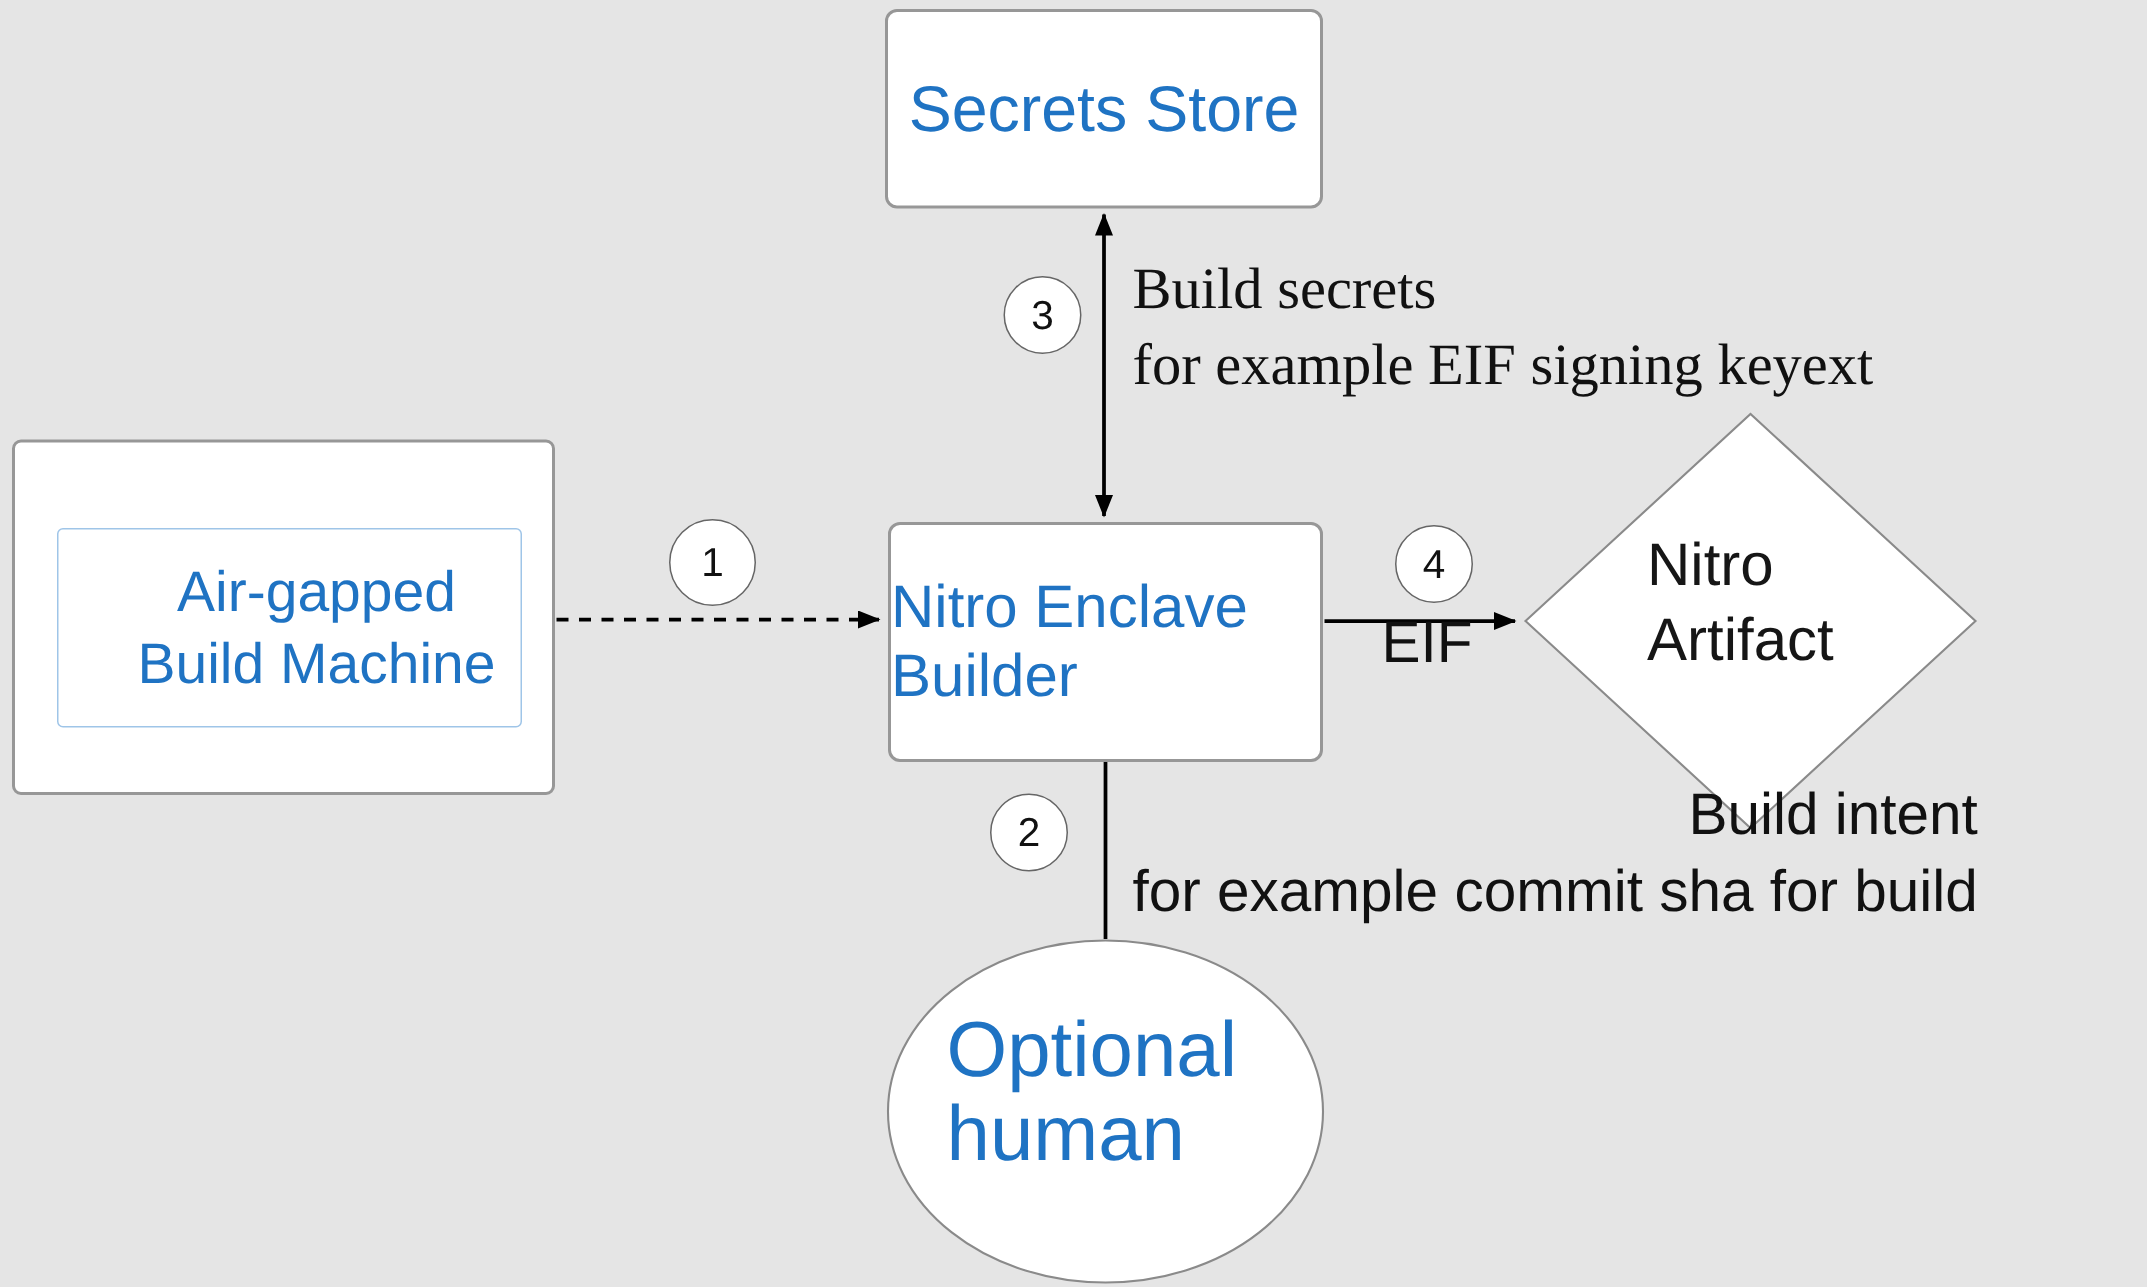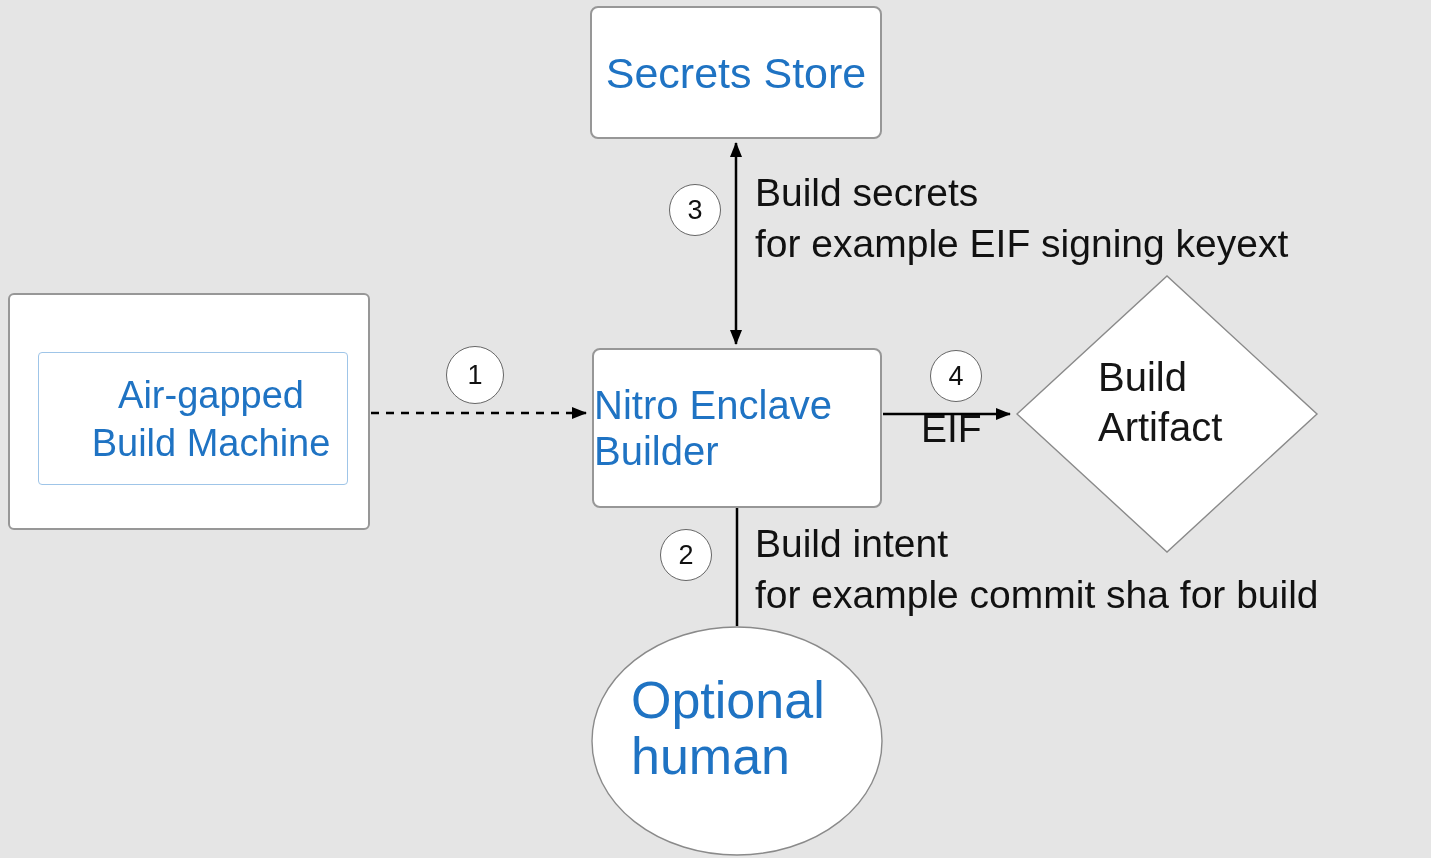--- a/index.html
+++ b/index.html
@@ -59,22 +59,22 @@
 
   .edge-label {
     position: absolute;
     color: #111111;
     white-space: pre-line;
     font-size: 39px;
     line-height: 51px;
   }
   .label-1 { left: 376px; top: 414px; line-height: 44px; }
   .label-4 { left: 921px; top: 407px; line-height: 44px; }
-  .label-3 { left: 755px; top: 167px; }
-  .label-2 { left: 755px; top: 518px; }
+  .label-3 { left: 755px; top: 167px; font-family: Liberation Serif, serif; }
+  .label-2 { left: 755px; top: 518px; text-align: right; }
 
   .num-circle {
     position: absolute;
     width: 52px;
     height: 52px;
     border: 1.5px solid #666666;
     border-radius: 50%;
     background: #ffffff;
     display: flex;
     align-items: center;
@@ -124,21 +124,21 @@
   <div class="node-box air-inner">
     <span class="node-label">Air-gapped
 Build Machine</span>
   </div>
 
   <div class="node-box nitro-box">
     <span class="node-label">Nitro Enclave
 Builder</span>
   </div>
 
-  <div class="shape-label diamond-label">Build
+  <div class="shape-label diamond-label">Nitro
 Artifact</div>
 
   <div class="shape-label ellipse-label">Optional
 human</div>
 
   <div class="num-circle circle-1">
     <span>1</span>
   </div>
   <div class="num-circle circle-2">
     <span>2</span>

